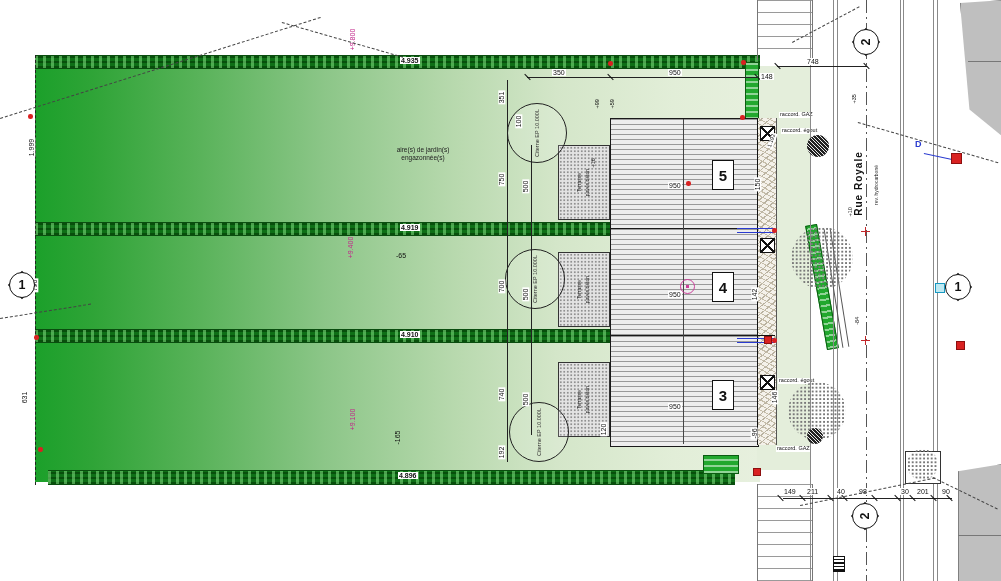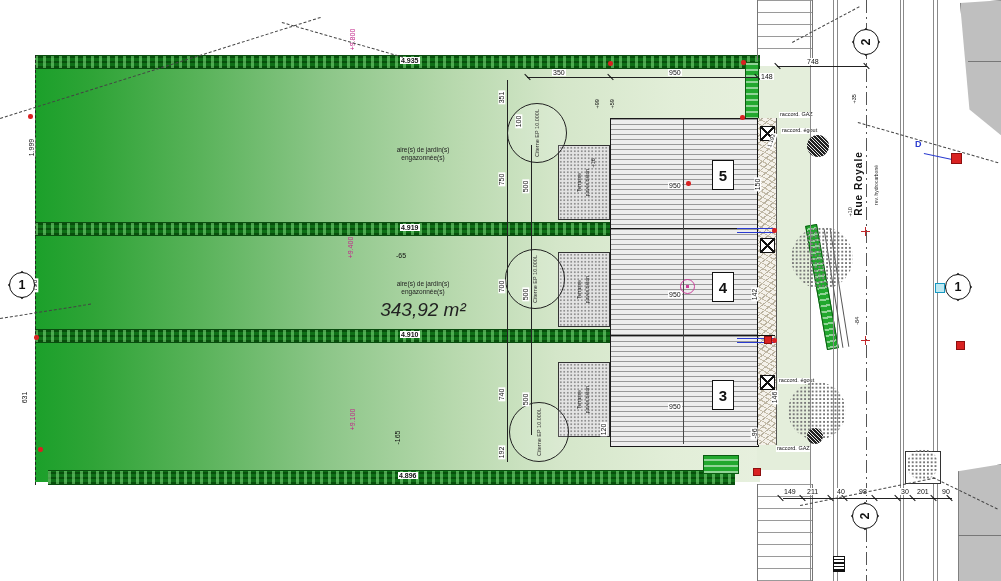--- a/index.html
+++ b/index.html
@@ -88,25 +88,20 @@
 
   <div class="lbl bgw" style="left:400px;top:57px;font-weight:bold">4.935</div>
   <div class="lbl bgw" style="left:400px;top:224px;font-weight:bold">4.919</div>
   <div class="lbl bgw" style="left:400px;top:331px;font-weight:bold">4.910</div>
   <div class="lbl bgw" style="left:398px;top:472px;font-weight:bold">4.896</div>
 
   <div class="area-group" style="left:338px;top:146px">
     <div class="cap">aire(s) de jardin(s)</div>
     <div class="cap">engazonnée(s)</div>
   </div>
-  <div class="area-group" style="left:338px;top:280px">
-    <div class="cap">aire(s) de jardin(s)</div>
-    <div class="cap">engazonnée(s)</div>
-    <div class="val">343,92 m²</div>
-  </div>
 
   <div class="lbl rot pink" style="left:342px;top:36px">+9.800</div>
   <div class="lbl rot pink" style="left:340px;top:244px">+9.400</div>
   <div class="lbl rot pink" style="left:342px;top:416px">+9.100</div>
   <div class="lbl" style="left:396px;top:252px">-65</div>
   <div class="lbl rot" style="left:390px;top:434px">-165</div>
 
   <div class="building" style="left:610px;top:118px;width:147px;height:110px"></div>
   <div class="building" style="left:610px;top:228px;width:147px;height:107px"></div>
   <div class="building" style="left:610px;top:335px;width:147px;height:110px"></div>

